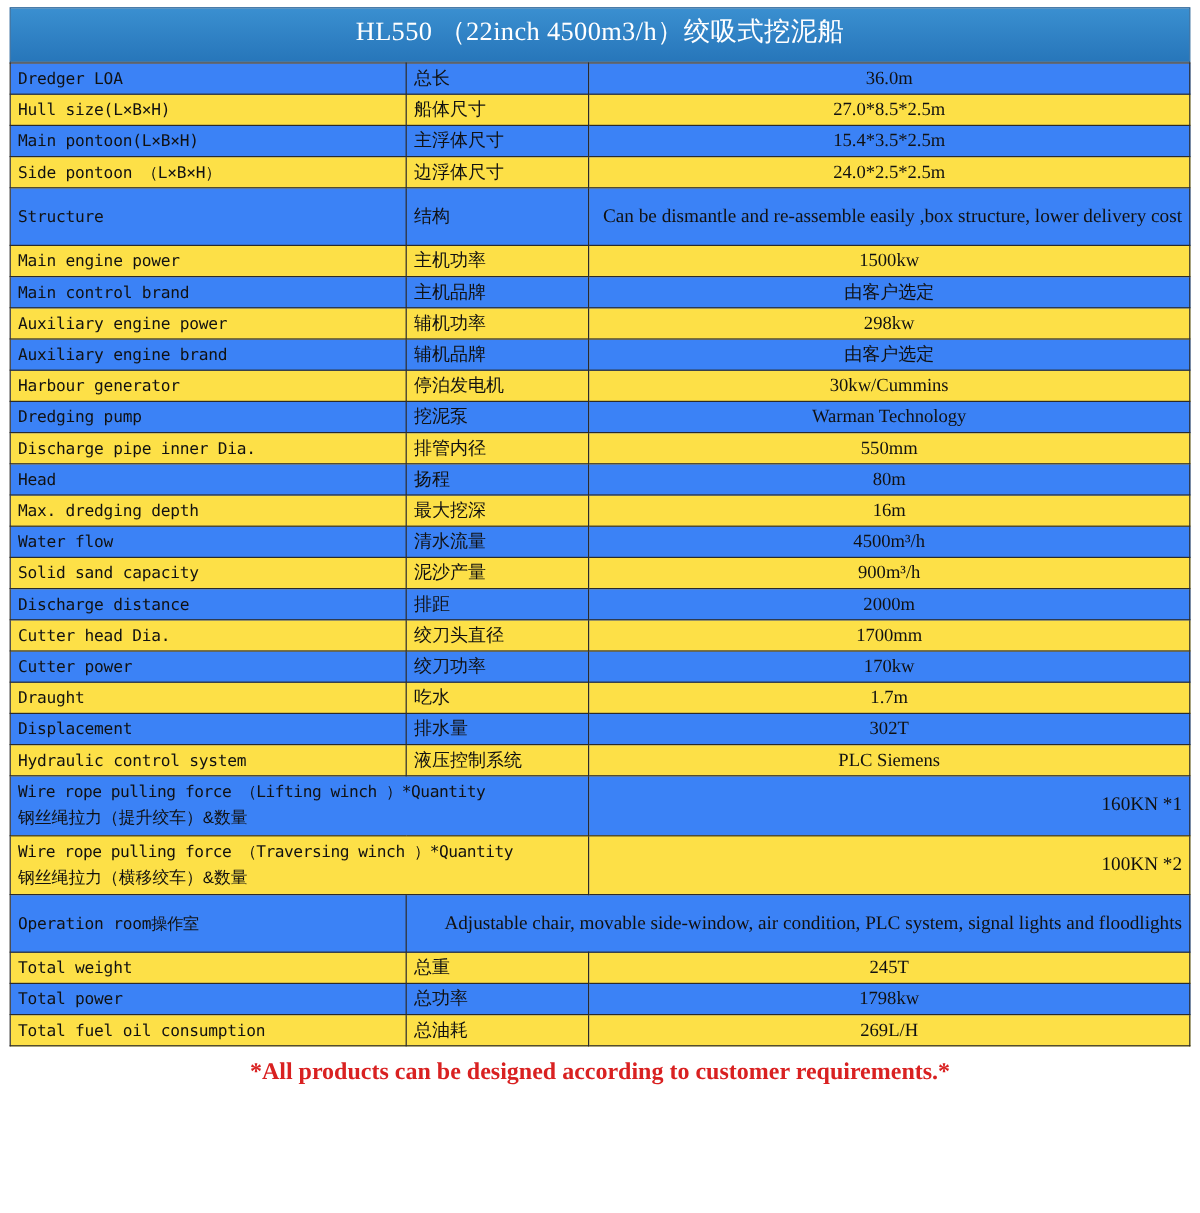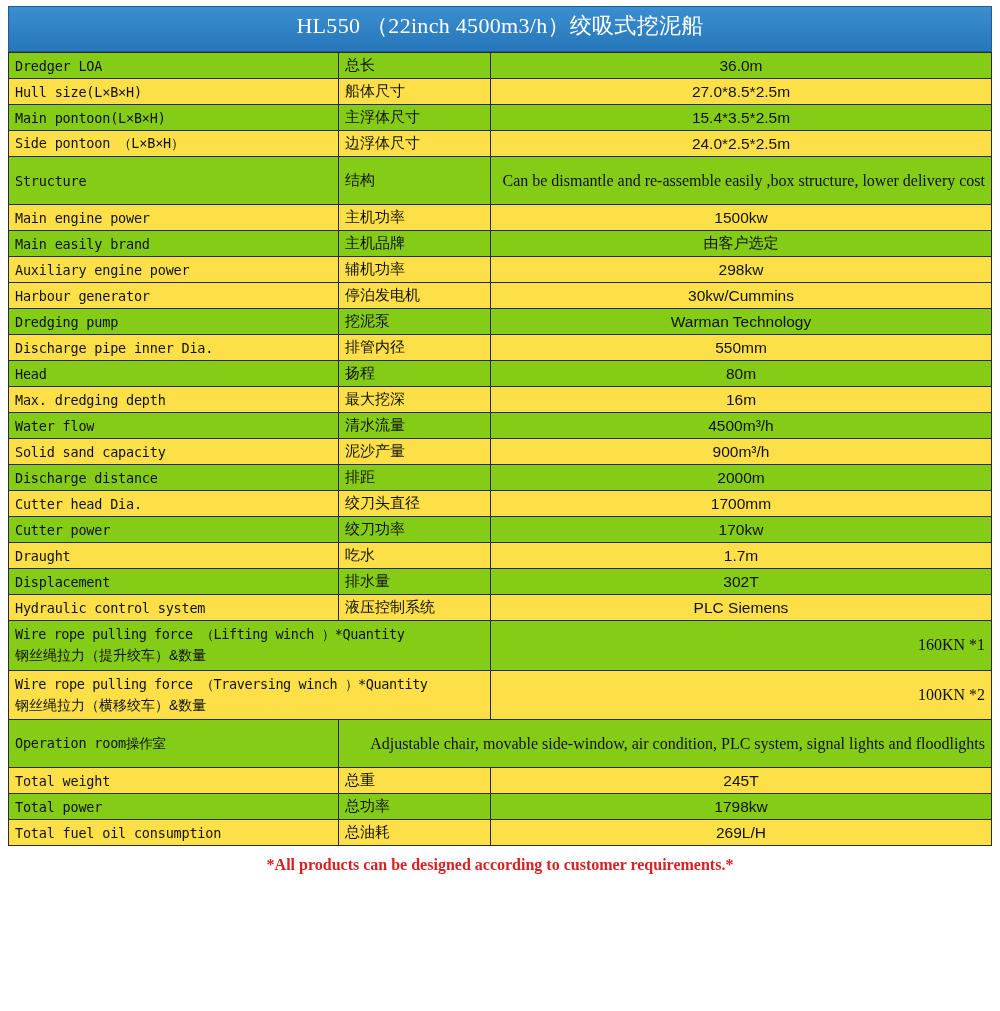--- a/index.html
+++ b/index.html
@@ -55,31 +55,31 @@
     color: #111;
   }
   .col-cn {
     width: 152px;
     font-family: Liberation Sans, sans-serif;
     font-size: 15px;
     text-align: left;
     color: #111;
   }
   .col-val {
-    font-family: Liberation Sans, sans-serif;
+    font-family: Liberation Serif, serif;
     font-size: 15.5px;
     text-align: center;
     color: #111;
   }
   .col-val.cn {
     font-family: "DejaVu Sans", sans-serif;
     font-size: 15px;
   }
   tr.row-odd td {
-    background: #84cc16;
+    background: #3b82f6;
   }
   tr.row-even td {
     background: #fde047;
   }
   tr.tall td {
     height: 48px;
   }
   td.wide-span {
     font-family: "Liberation Serif", serif;
     font-size: 16px;
@@ -95,21 +95,21 @@
   td.twoline-en .cnline {
     font-family: Liberation Sans, sans-serif;
     font-size: 14px;
     letter-spacing: 0;
   }
   .footnote {
     margin-top: 10px;
     text-align: center;
     color: #d92121;
     font-family: "Liberation Serif", serif;
-    font-size: 16px;
+    font-size: 20px;
     font-weight: bold;
   }
 </style>
 </head>
 <body>
 
 <div class="sheet">
 
   <div class="title-bar">HL550 （22inch 4500m3/h）绞吸式挖泥船</div>
 
@@ -139,28 +139,33 @@
           <td class="col-en">Structure</td>
           <td class="col-cn">结构</td>
           <td class="col-val wide-span">Can be dismantle and re-assemble easily ,box structure, lower delivery cost</td>
         </tr>
         <tr class="row-even">
           <td class="col-en">Main engine power</td>
           <td class="col-cn">主机功率</td>
           <td class="col-val">1500kw</td>
         </tr>
         <tr class="row-odd">
-          <td class="col-en">Main easily brand</td>
+          <td class="col-en">Main control brand</td>
           <td class="col-cn">主机品牌</td>
           <td class="col-val cn">由客户选定</td>
         </tr>
         <tr class="row-even">
           <td class="col-en">Auxiliary engine  power</td>
           <td class="col-cn">辅机功率</td>
           <td class="col-val">298kw</td>
+        </tr>
+        <tr class="row-odd">
+          <td class="col-en">Auxiliary engine brand</td>
+          <td class="col-cn">辅机品牌</td>
+          <td class="col-val cn">由客户选定</td>
         </tr>
         <tr class="row-even">
           <td class="col-en">Harbour generator</td>
           <td class="col-cn">停泊发电机</td>
           <td class="col-val">30kw/Cummins</td>
         </tr>
         <tr class="row-odd">
           <td class="col-en">Dredging pump</td>
           <td class="col-cn">挖泥泵</td>
           <td class="col-val">Warman Technology</td>

